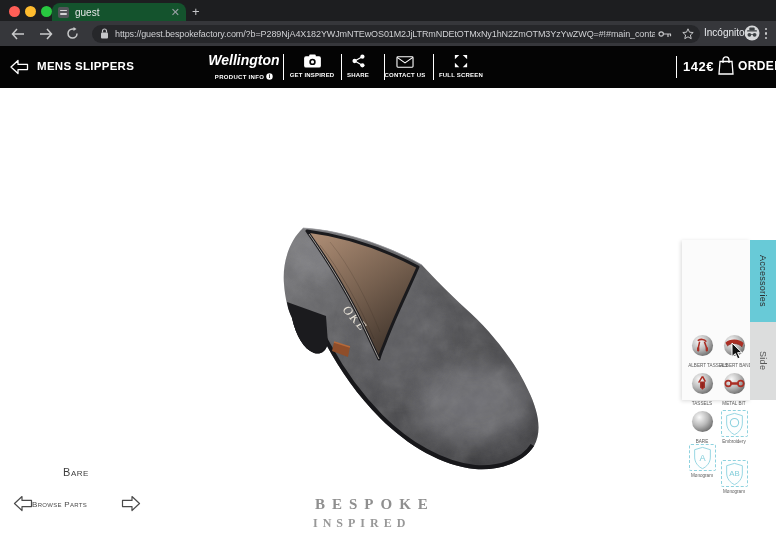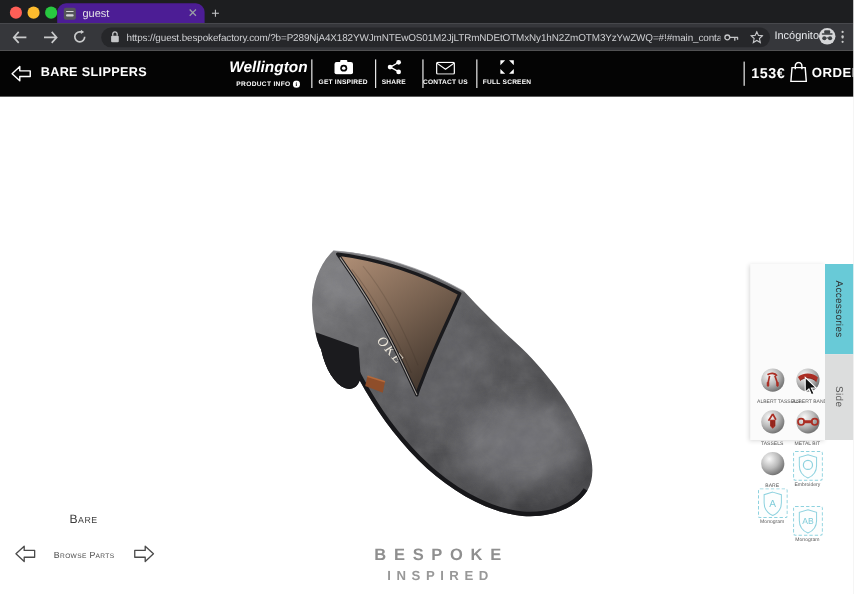--- a/index.html
+++ b/index.html
@@ -4,21 +4,21 @@
 <style>
   html,body{margin:0;padding:0;background:#e9e9e9;}
   *{box-sizing:border-box;}
   .screen{position:relative;width:776px;height:540px;overflow:hidden;background:#fff;
           font-family:"Liberation Sans",sans-serif;-webkit-font-smoothing:antialiased;}
 
   
   .tabstrip{position:absolute;left:0;top:0;width:776px;height:21px;background:#1d1e20;}
   .traffic{position:absolute;top:5.5px;width:11px;height:11px;border-radius:50%;}
   .t-red{left:9px;background:#ff5f57;} .t-yellow{left:25px;background:#febc2e;} .t-green{left:41px;background:#28c840;}
-  .tab{position:absolute;left:52px;top:3px;width:134px;height:18px;background:#4c1d95;
+  .tab{position:absolute;left:52px;top:3px;width:134px;height:18px;background:#14532d;
        border-radius:8px 8px 0 0;display:flex;align-items:center;padding:0 6px;}
   .favicon{width:11px;height:11px;border-radius:2px;background:#54555a;margin-right:6px;flex:0 0 auto;
            display:flex;flex-direction:column;justify-content:center;gap:2px;padding:0 2px;}
   .favicon i{display:block;height:1.5px;background:#d4d4d6;border-radius:1px;}
   .tab-title{color:#e4e5e7;font-size:10px;flex:1;white-space:nowrap;overflow:hidden;}
   .tab-close{color:#9aa0a6;font-size:11px;line-height:11px;flex:0 0 auto;cursor:default;}
   .newtab{position:absolute;left:192px;top:3px;color:#c5c6c8;font-size:13px;line-height:17px;}
 
   .toolbar{position:absolute;left:0;top:21px;width:776px;height:25px;background:#36373b;}
   .navbtn{position:absolute;top:3px;width:19px;height:19px;display:flex;align-items:center;justify-content:center;}
@@ -47,25 +47,25 @@
   .price{position:absolute;left:683px;top:13px;font-size:13px;font-weight:bold;letter-spacing:0.5px;}
   .order-btn{position:absolute;left:718px;top:10px;display:flex;align-items:center;gap:4px;}
   .order-label{font-size:12px;font-weight:bold;letter-spacing:0.4px;}
 
   
   .main{position:absolute;left:0;top:88px;width:776px;height:452px;background:#fff;}
   .shoe-stage{position:absolute;left:268px;top:130px;width:304px;height:262px;}
   .part-name{position:absolute;left:36px;top:378px;width:80px;text-align:center;
              font-variant:small-caps;font-size:11px;color:#3d3d3d;letter-spacing:0.5px;}
   .browse{position:absolute;left:8px;top:403px;width:140px;height:28px;}
-  .browse-label{position:absolute;left:36px;top:9px;width:60px;text-align:right;
+  .browse-label{position:absolute;left:24px;top:9px;width:60px;text-align:left;
                 font-variant:small-caps;font-size:8px;color:#4a4a4a;letter-spacing:0.3px;}
   .arrow-btn{position:absolute;top:3px;width:22px;height:20px;}
   .arrow-left{left:4px;} .arrow-right{left:112px;}
-  .brand{position:absolute;left:308px;top:408px;width:180px;text-align:center;color:#8f8f8f;}
+  .brand{position:absolute;left:308px;top:408px;width:180px;color:#8f8f8f;font-family:Liberation Serif, serif;}
   .brand-1{font-size:15px;font-weight:bold;letter-spacing:7px;text-indent:7px;}
   .brand-2{font-size:12px;font-weight:600;letter-spacing:5px;text-indent:5px;margin-top:3px;color:#989898;}
 
   
   .panel{position:absolute;left:682px;top:152px;width:68px;height:160px;background:#fbfbfb;
          box-shadow:-1px 1px 4px rgba(0,0,0,0.15);}
   .side-tabs{position:absolute;left:750px;top:152px;width:26px;height:160px;}
   .vtab{width:26px;display:flex;align-items:center;justify-content:center;}
   .vtab span{writing-mode:vertical-rl;font-size:9px;color:#2d2d2d;letter-spacing:0.3px;}
   .vtab-acc{height:82px;}
@@ -180,21 +180,21 @@
         <i></i>
       </span>
   </div>
 
   <div class="appbar">
     <span class="back-btn">
       <svg width="22" height="18" viewBox="0 0 22 18">
           <path d="M10,2.5 L3,9 L10,15.5 V11.6 H19.5 V6.4 H10 Z" fill="none" stroke="#fff" stroke-width="1.3" stroke-linejoin="round"></path>
         </svg>
     </span>
-    <span class="category">BARE SLIPPERS</span>
+    <span class="category">MENS SLIPPERS</span>
 
     <div class="product-block">
       <div class="product-name">Wellington</div>
       <div class="product-info">
         <span>PRODUCT INFO</span>
         <svg width="7" height="7" viewBox="0 0 10 10">
           <circle cx="5" cy="5" r="4.6" fill="#fff"></circle>
             <text x="5" y="7.6" font-size="7.5" font-family="Liberation Serif,serif" font-weight="bold" fill="#000" text-anchor="middle">i</text>
         </svg>
       </div>
@@ -244,21 +244,21 @@
           <path d="M1,1 L6,1 L1,6 Z" fill="#fff"></path>
             <path d="M15,1 L15,6 L10,1 Z" fill="#fff"></path>
           <path d="M1,15 L1,10 L6,15 Z" fill="#fff"></path>
             <path d="M15,15 L10,15 L15,10 Z" fill="#fff"></path>
         </svg>
       </span>
       <div class="nlabel">FULL SCREEN</div>
     </div>
 
     <span class="sep" style="left:676px;top:10px;height:22px"></span>
-    <span class="price">153€</span>
+    <span class="price">142€</span>
     <div class="order-btn">
       <svg width="16" height="19" viewBox="0 0 16 19">
         <path d="M2,5.5 H14 L15,18 H1 Z" stroke="#fff" stroke-width="1.3" fill="none"></path>
         <path d="M5,7 V4 a3,3.2 0 0 1 6,0 V7" stroke="#fff" stroke-width="1.3" fill="none"></path>
       </svg>
       <span class="order-label">ORDER</span>
     </div>
   </div>
 
   <div class="main">

